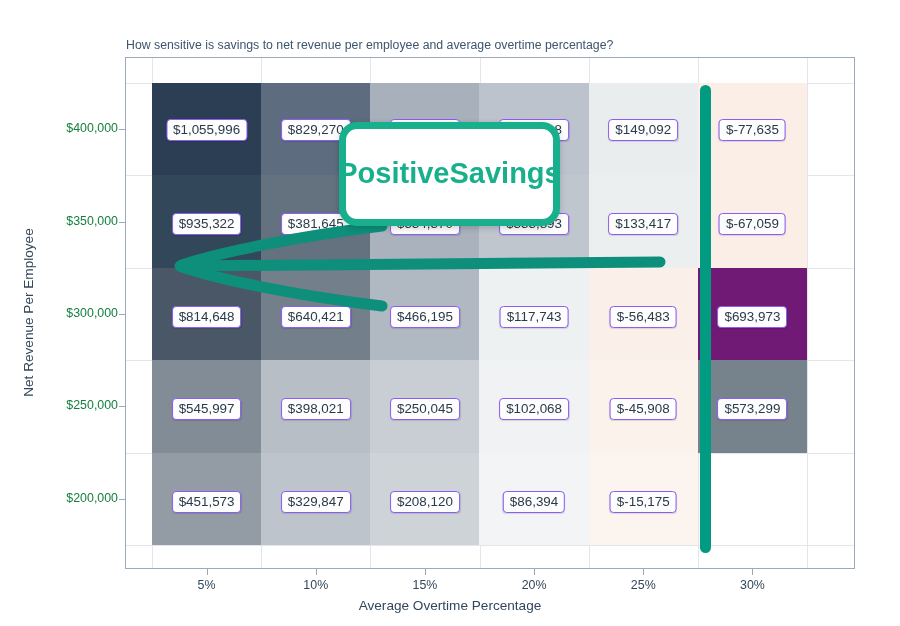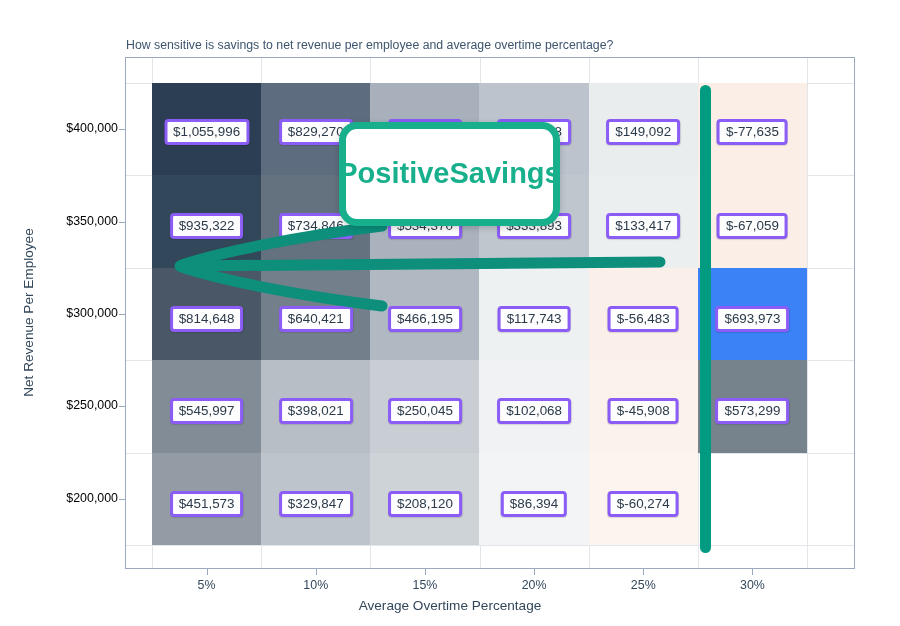--- a/index.html
+++ b/index.html
@@ -66,21 +66,21 @@
   }
   .heat-cell {
     position: relative;
   }
   .cell-label {
     position: absolute;
     left: 50%;
     transform: translateX(-50%);
     top: 38px;
     background: #fdfdfd;
-    border: 3px solid #8b5cf6;
+    border: 1px solid #8b5cf6;
     border-radius: 4px;
     color: #2b3a4a;
     font-size: 13.4px;
     padding: 2px 6px 3px 6px;
     white-space: nowrap;
     box-shadow: 0 1px 1px rgba(0,0,0,0.12);
   }
   .heat-grid .heat-cell:nth-child(-n+6) .cell-label { top: 36px; }
 
   
@@ -98,21 +98,21 @@
     width: 1px;
     background: #e2e6ea;
   }
 
   
   .y-tick {
     position: absolute;
     right: 0;
     text-align: right;
     font-size: 12.4px;
-    color: #000000;
+    color: #15803d;
     white-space: nowrap;
   }
   .y-tick-area {
     position: absolute;
     left: 0;
     top: 0;
     width: 118px;
     height: 626px;
   }
   .tick-mark-y {
@@ -225,21 +225,21 @@
       <div class="heat-cell" style="background: rgb(233, 237, 238);">
         <div class="cell-label">$149,092</div>
       </div>
       <div class="heat-cell" style="background: rgb(250, 238, 230);">
         <div class="cell-label">$-77,635</div>
       </div>
       <div class="heat-cell" style="background: rgb(51, 71, 91);">
         <div class="cell-label">$935,322</div>
       </div>
       <div class="heat-cell" style="background: rgb(100, 113, 127);">
-        <div class="cell-label">$734,846</div>
+        <div class="cell-label">$381,645</div>
       </div>
       <div class="heat-cell" style="background: rgb(169, 178, 189);">
         <div class="cell-label">$534,370</div>
       </div>
       <div class="heat-cell" style="background: rgb(191, 198, 206);">
         <div class="cell-label">$333,893</div>
       </div>
       <div class="heat-cell" style="background: rgb(235, 239, 240);">
         <div class="cell-label">$133,417</div>
       </div>
@@ -254,21 +254,21 @@
       </div>
       <div class="heat-cell" style="background: rgb(176, 184, 193);">
         <div class="cell-label">$466,195</div>
       </div>
       <div class="heat-cell" style="background: rgb(238, 241, 242);">
         <div class="cell-label">$117,743</div>
       </div>
       <div class="heat-cell" style="background: rgb(251, 240, 233);">
         <div class="cell-label">$-56,483</div>
       </div>
-      <div class="heat-cell" style="background: #3b82f6;">
+      <div class="heat-cell" style="background: #701a75;">
         <div class="cell-label">$693,973</div>
       </div>
       <div class="heat-cell" style="background: rgb(129, 140, 150);">
         <div class="cell-label">$545,997</div>
       </div>
       <div class="heat-cell" style="background: rgb(183, 190, 198);">
         <div class="cell-label">$398,021</div>
       </div>
       <div class="heat-cell" style="background: rgb(201, 206, 212);">
         <div class="cell-label">$250,045</div>
@@ -288,21 +288,21 @@
       <div class="heat-cell" style="background: rgb(190, 196, 203);">
         <div class="cell-label">$329,847</div>
       </div>
       <div class="heat-cell" style="background: rgb(206, 211, 216);">
         <div class="cell-label">$208,120</div>
       </div>
       <div class="heat-cell" style="background: rgb(242, 244, 245);">
         <div class="cell-label">$86,394</div>
       </div>
       <div class="heat-cell" style="background: rgb(252, 244, 239);">
-        <div class="cell-label">$-60,274</div>
+        <div class="cell-label">$-15,175</div>
       </div>
     </div>
 
   <div id="y-axis">
       <div class="y-tick-area">
         <div class="y-tick" style="top: 121.2px;">$400,000</div>
         <div class="y-tick" style="top: 213.6px;">$350,000</div>
         <div class="y-tick" style="top: 306px;">$300,000</div>
         <div class="y-tick" style="top: 398.4px;">$250,000</div>
         <div class="y-tick" style="top: 490.8px;">$200,000</div>

